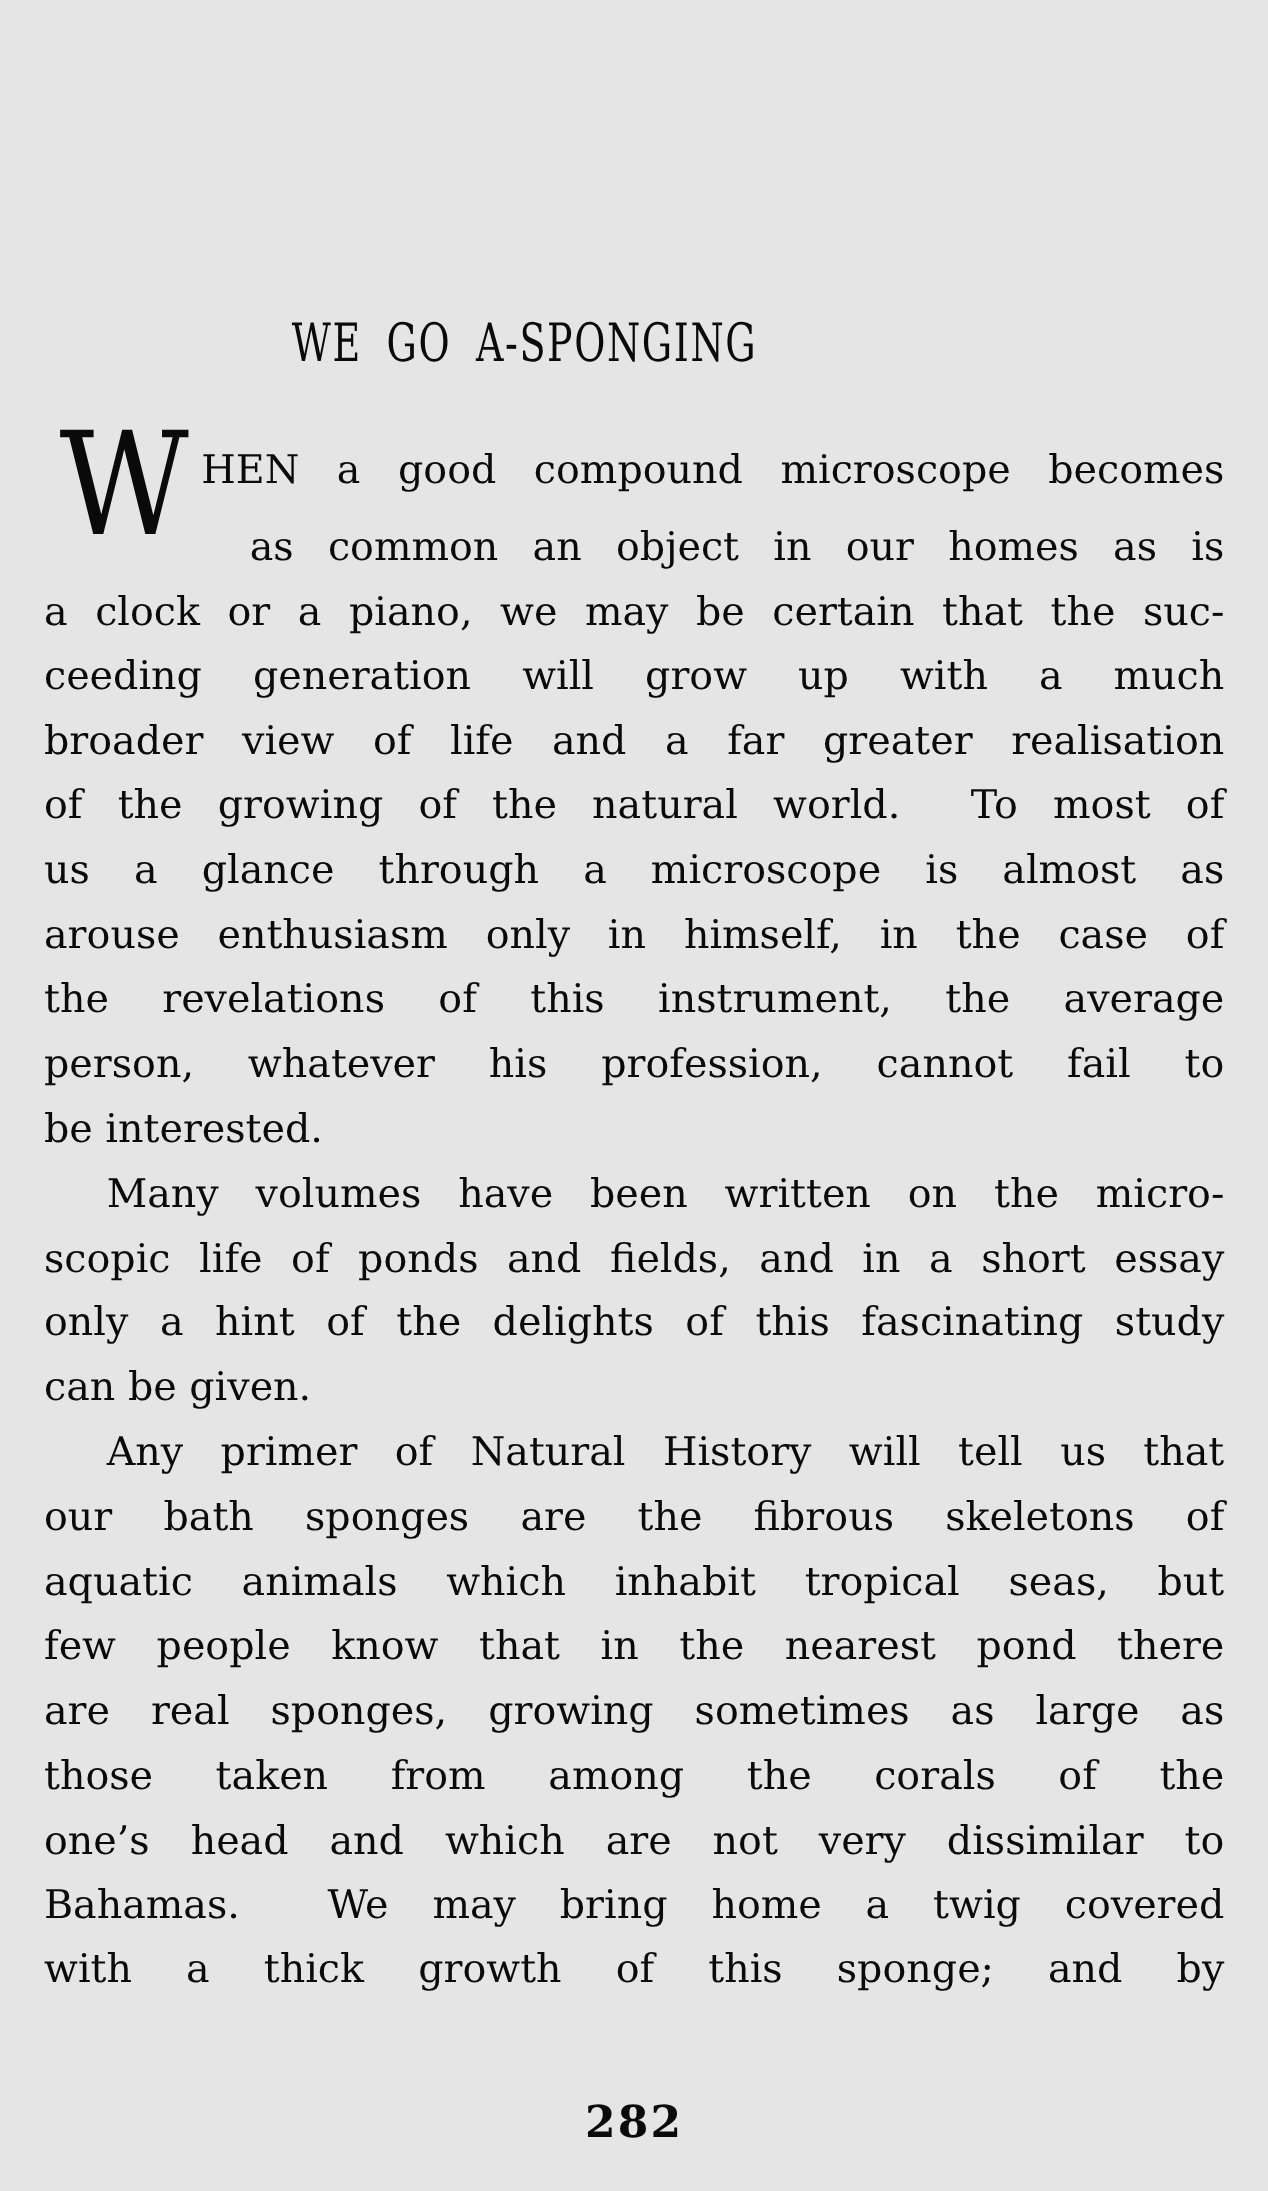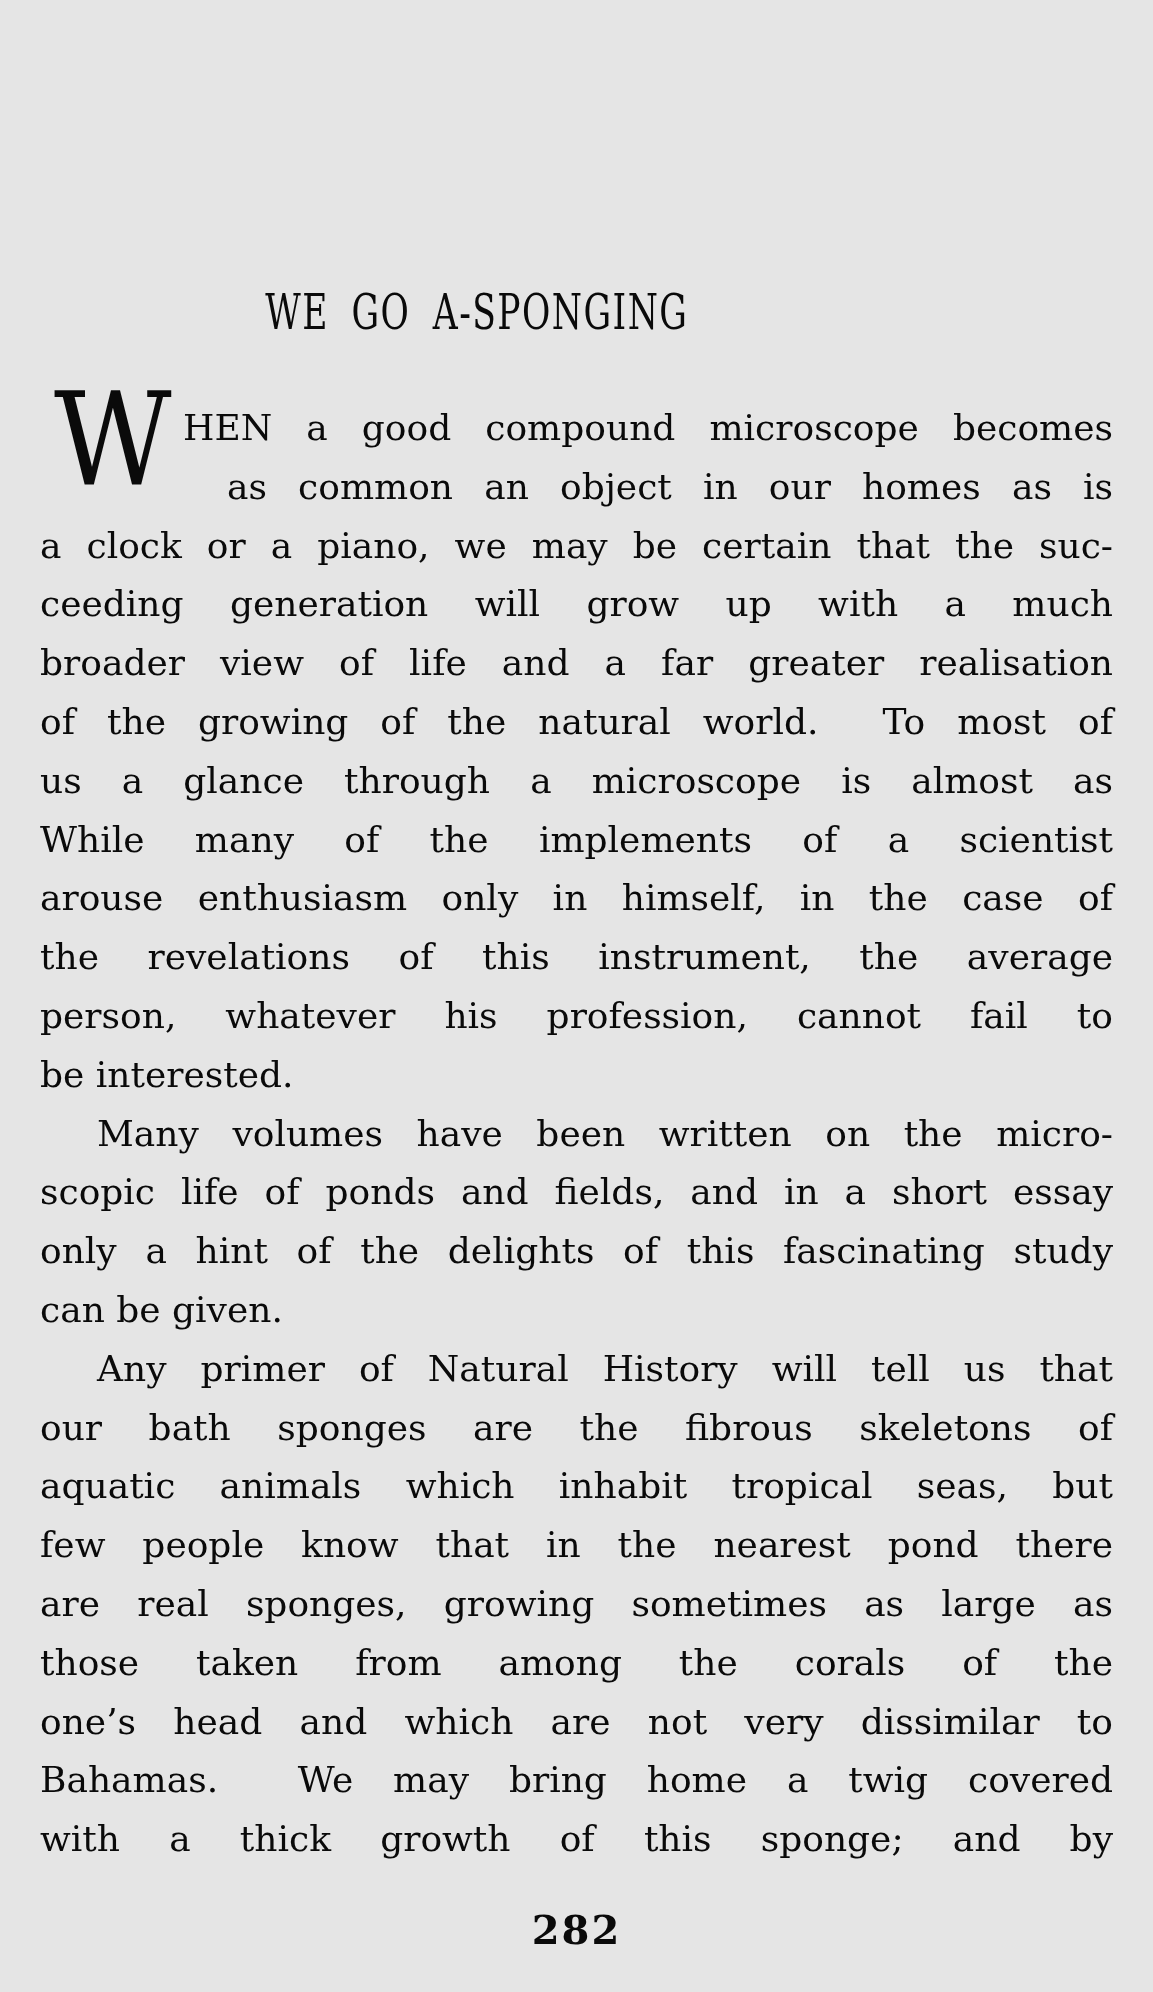--- a/index.html
+++ b/index.html
@@ -52,20 +52,21 @@
     text-align-last: left;
   }
   .line.indent {
     padding-left: 57px;
   }
   .line.dc1 {
     padding-left: 143px;
   }
   .line.dc2 {
     padding-left: 187px;
+    margin-top: 11px;
   }
   .drop-cap {
     position: absolute;
     top: -6px;
     left: 14px;
     font-size: 130px;
     line-height: 95px;
     display: inline-block;
     transform: scaleX(0.88);
     transform-origin: left top;
@@ -94,21 +95,20 @@
 
     <div class="paragraph">
       <span class="drop-cap">W</span>
       <div class="line dc1">HEN a good compound microscope becomes</div>
       <div class="line dc2">as common an object in our homes as is</div>
       <div class="line">a clock or a piano, we may be certain that the suc-</div>
       <div class="line">ceeding generation will grow up with a much</div>
       <div class="line">broader view of life and a far greater realisation</div>
       <div class="line">of the growing of the natural world.  To most of</div>
       <div class="line">us a glance through a microscope is almost as</div>
-      <div class="line">While many of the implements of a scientist</div>
       <div class="line">arouse enthusiasm only in himself, in the case of</div>
       <div class="line">the revelations of this instrument, the average</div>
       <div class="line">person, whatever his profession, cannot fail to</div>
       <div class="line para-end">be interested.</div>
     </div>
 
     <div class="paragraph">
       <div class="line indent">Many volumes have been written on the micro-</div>
       <div class="line">scopic life of ponds and fields, and in a short essay</div>
       <div class="line">only a hint of the delights of this fascinating study</div>

